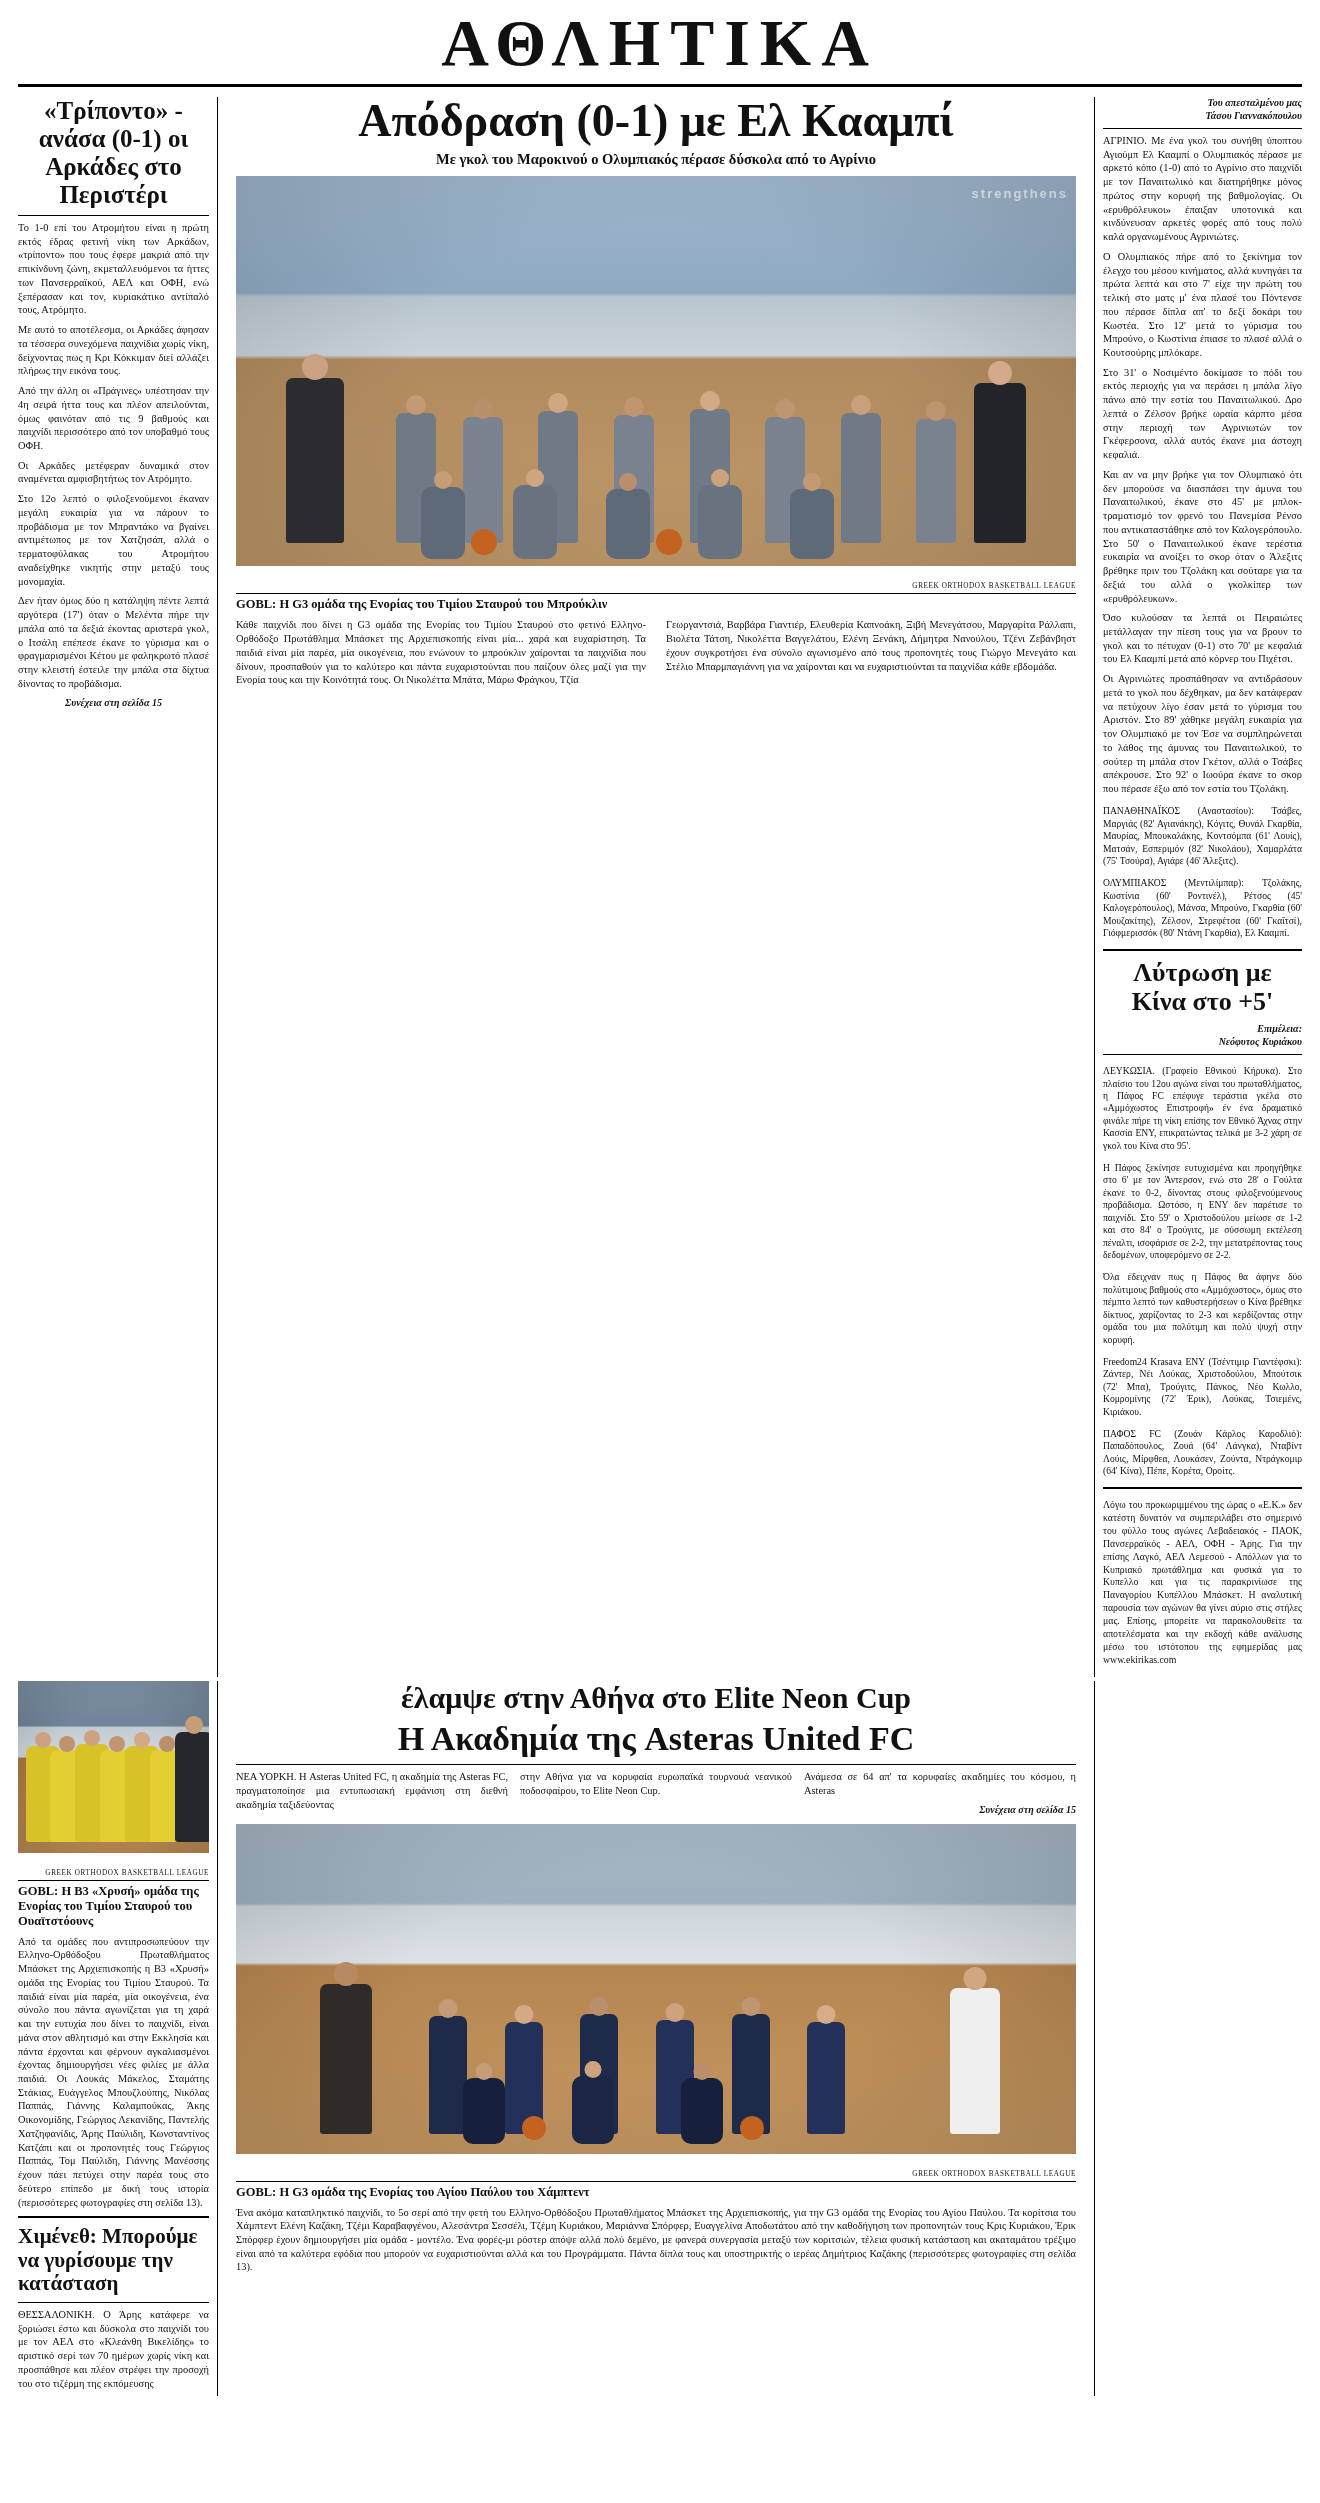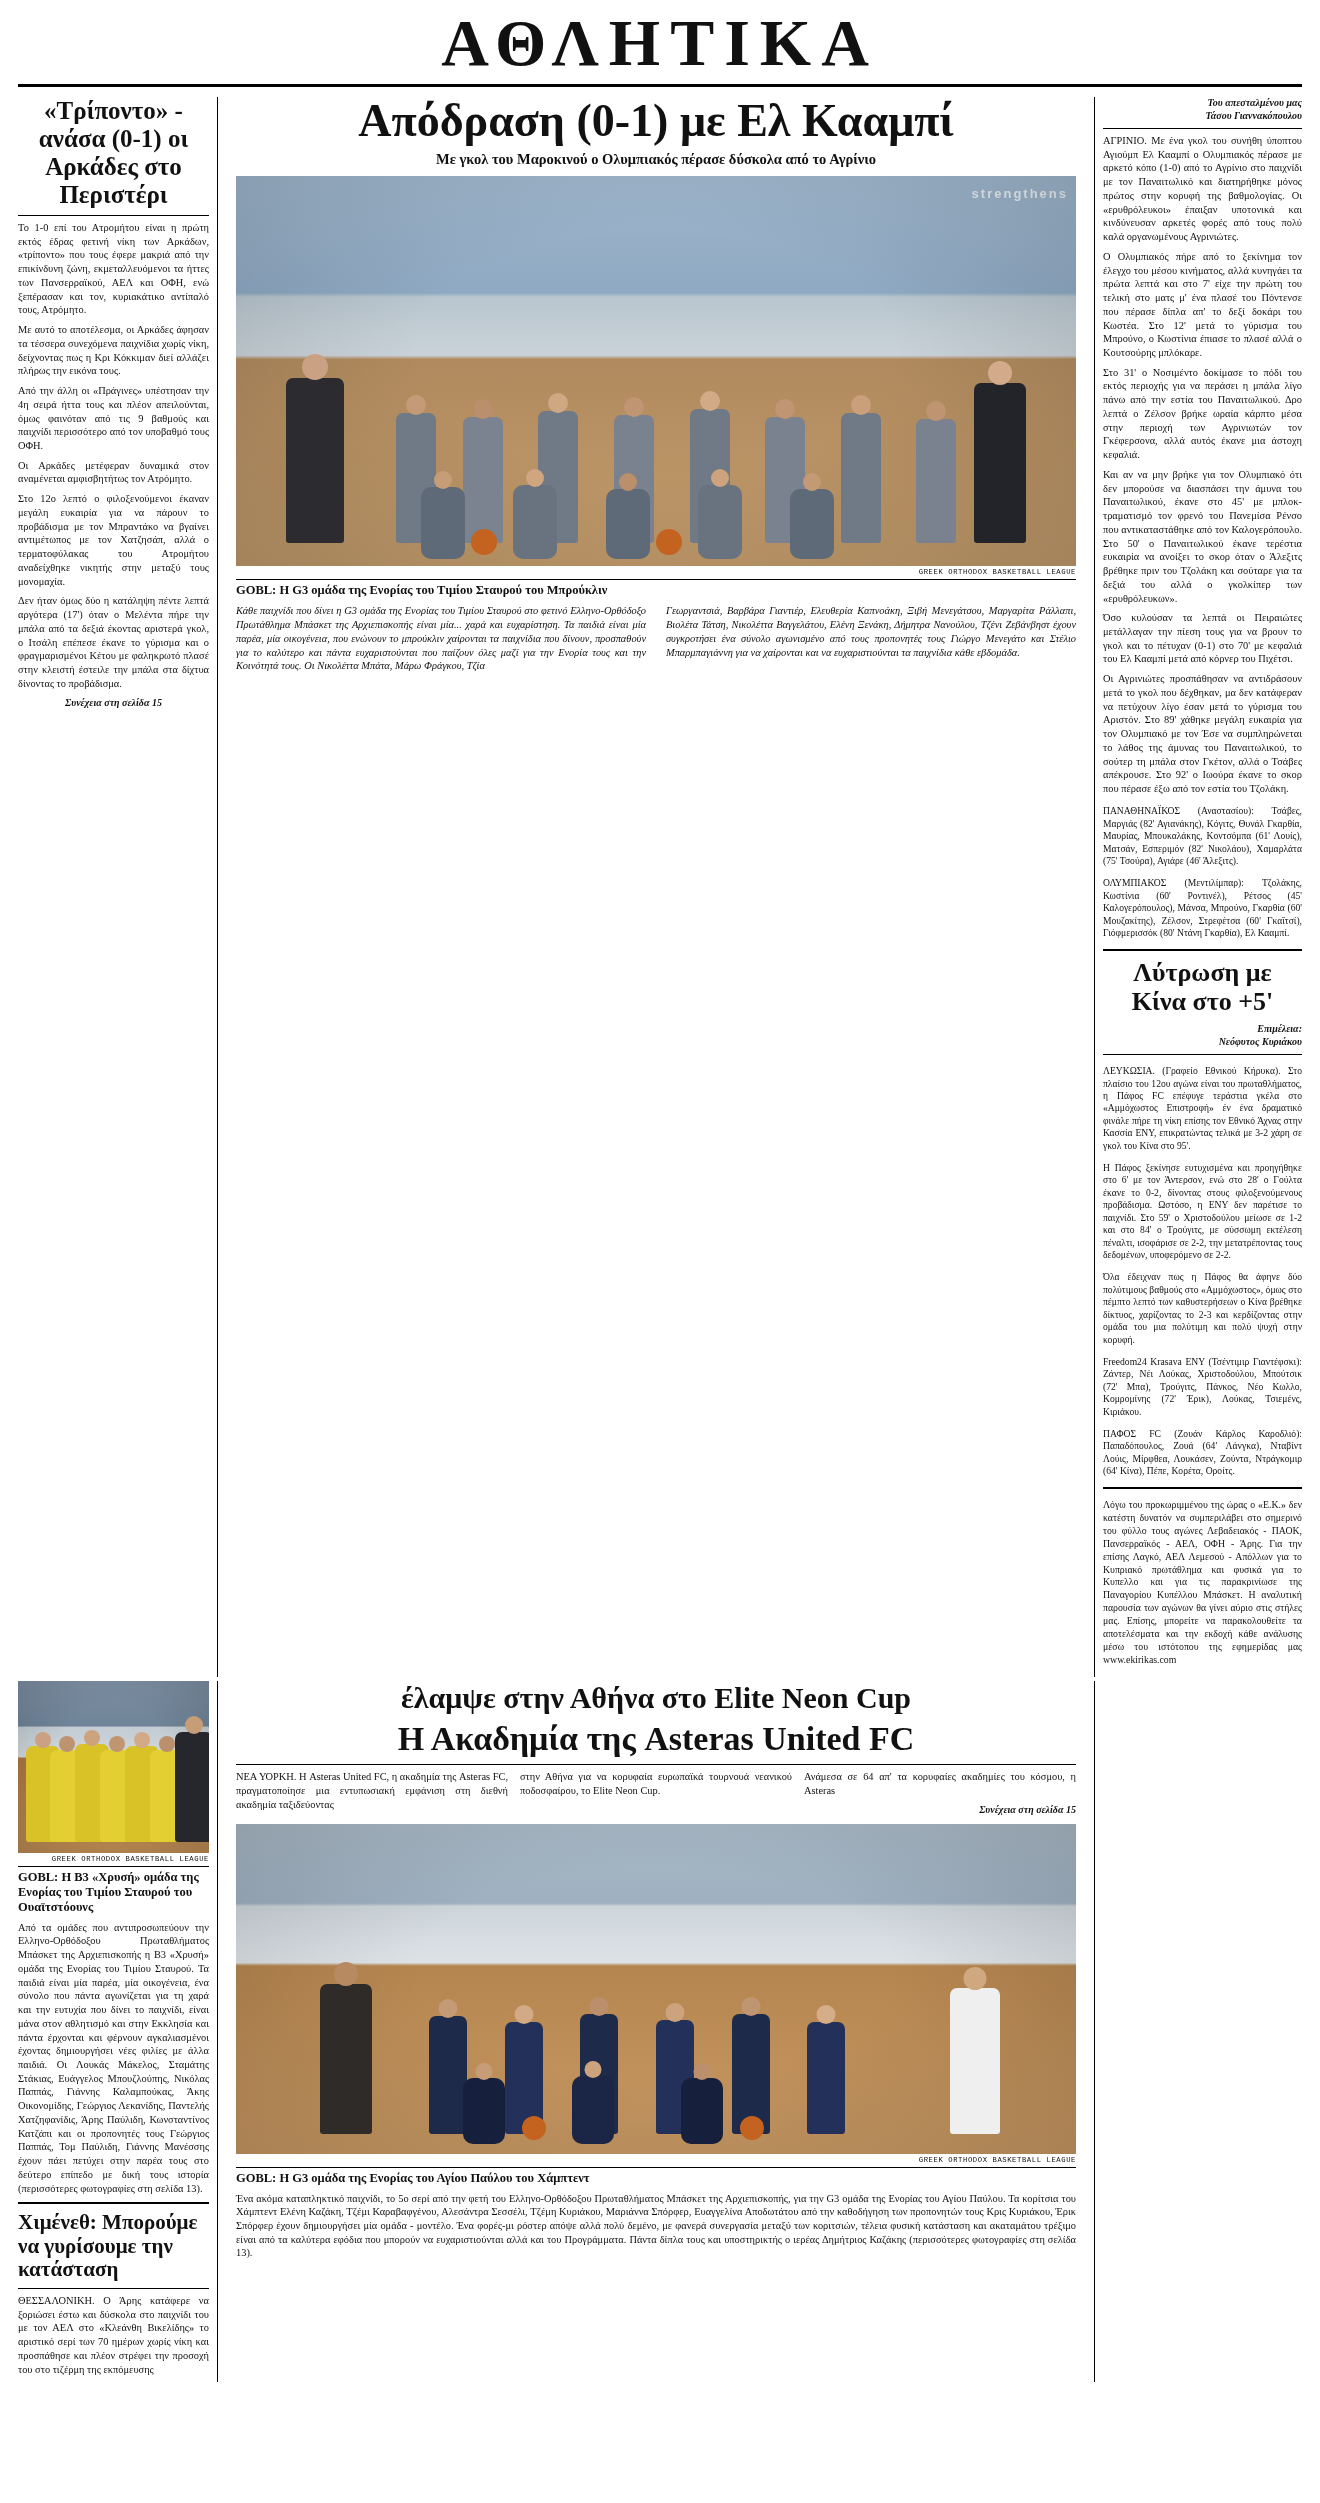--- a/index.html
+++ b/index.html
@@ -76,26 +76,26 @@
 
   .caption {
     font-family:"Liberation Serif", serif;
     font-size:12.5px;
     font-weight:700;
     padding-top:3px;
     border-top:1.5px solid #000;
     margin-top:3px;
   }
   .credit {
-    font-family:Liberation Mono, monospace;
+    font-family:Liberation Serif, serif;
     font-size:7.2px;
     letter-spacing:.6px;
     text-align:right;
     color:#111;
-    margin-top:2px;
+    margin-top:16px;
   }
 
   
   .photo {
     position:relative;
     overflow:hidden;
     background:#cfd6dd;
   }
   .gym-a { background:
       linear-gradient(180deg,#9fb7cd 0%, #8fa9c2 30%, #b9c6cf 31%, #c9d2d8 46%, #b08a5e 47%, #c39c6c 100%);
@@ -240,21 +240,21 @@
         <div class="kid" style="left:66%;bottom:2%;width:44px;height:70px;background:#5e6a77;border-radius:10px;">
             <span class="head" style="top:-16px;width:18px;height:18px;background:#c49a75;"></span>
           </div>
 
         <div style="position:absolute;left:28%;bottom:3%;width:26px;height:26px;border-radius:50%;background:#c4621f;"></div>
         <div style="position:absolute;left:50%;bottom:3%;width:26px;height:26px;border-radius:50%;background:#c4621f;"></div>
       </div>
       <div class="credit">GREEK ORTHODOX BASKETBALL LEAGUE</div>
       <div class="caption">GOBL: Η G3 ομάδα της Ενορίας του Τιμίου Σταυρού του Μπρούκλιν</div>
 
-      <div style="display:flex;gap:20px;margin-top:6px;font-style:italic;">
+      <div style="display:flex;gap:20px;margin-top:6px;">
         <p class="body" style="flex:1;">Κάθε παιχνίδι που δίνει η G3 ομάδα της Ενορίας του Τιμίου Σταυρού στο φετινό Ελληνο-Ορθόδοξο Πρωτάθλημα Μπάσκετ της Αρχιεπισκοπής είναι μία... χαρά και ευχαρίστηση. Τα παιδιά είναι μία παρέα, μία οικογένεια, που ενώνουν το μπρούκλιν χαίρονται τα παιχνίδια που δίνουν, προσπαθούν για το καλύτερο και πάντα ευχαριστούνται που παίζουν όλες μαζί για την Ενορία τους και την Κοινότητά τους. Οι Νικολέττα Μπάτα, Μάρω Φράγκου, Τζία</p>
         <p class="body" style="flex:1;">Γεωργαντσιά, Βαρβάρα Γιαντιέρ, Ελευθερία Καπνοάκη, Ξιβή Μενεγάτσου, Μαργαρίτα Ράλλαπι, Βιολέτα Τάτση, Νικολέττα Βαγγελάτου, Ελένη Ξενάκη, Δήμητρα Νανούλου, Τζένι Ζεβάνβηστ έχουν συγκροτήσει ένα σύνολο αγωνισμένο από τους προπονητές τους Γιώργο Μενεγάτο και Στέλιο Μπαρμπαγιάννη για να χαίρονται και να ευχαριστιούνται τα παιχνίδια κάθε εβδομάδα.</p>
       </div>
     </div>
 
     <div class="col-right" style="padding-left:8px;border-left:1px solid #000;">
       <div class="italic-byline" style="white-space:pre-line;">Του απεσταλμένου μας
 Τάσου Γιαννακόπουλου</div>
       <div class="rule-thin"></div>
       <p class="body">ΑΓΡΙΝΙΟ. Με ένα γκολ του συνήθη ύποπτου Αγιούμπ Ελ Κααμπί ο Ολυμπιακός πέρασε με αρκετό κόπο (1-0) από το Αγρίνιο στο παιχνίδι με τον Παναιτωλικό και διατηρήθηκε μόνος πρώτος στην κορυφή της βαθμολογίας. Οι «ερυθρόλευκοι» έπαιξαν υποτονικά και κινδύνευσαν αρκετές φορές από τους πολύ καλά οργανωμένους Αγρινιώτες.</p>

